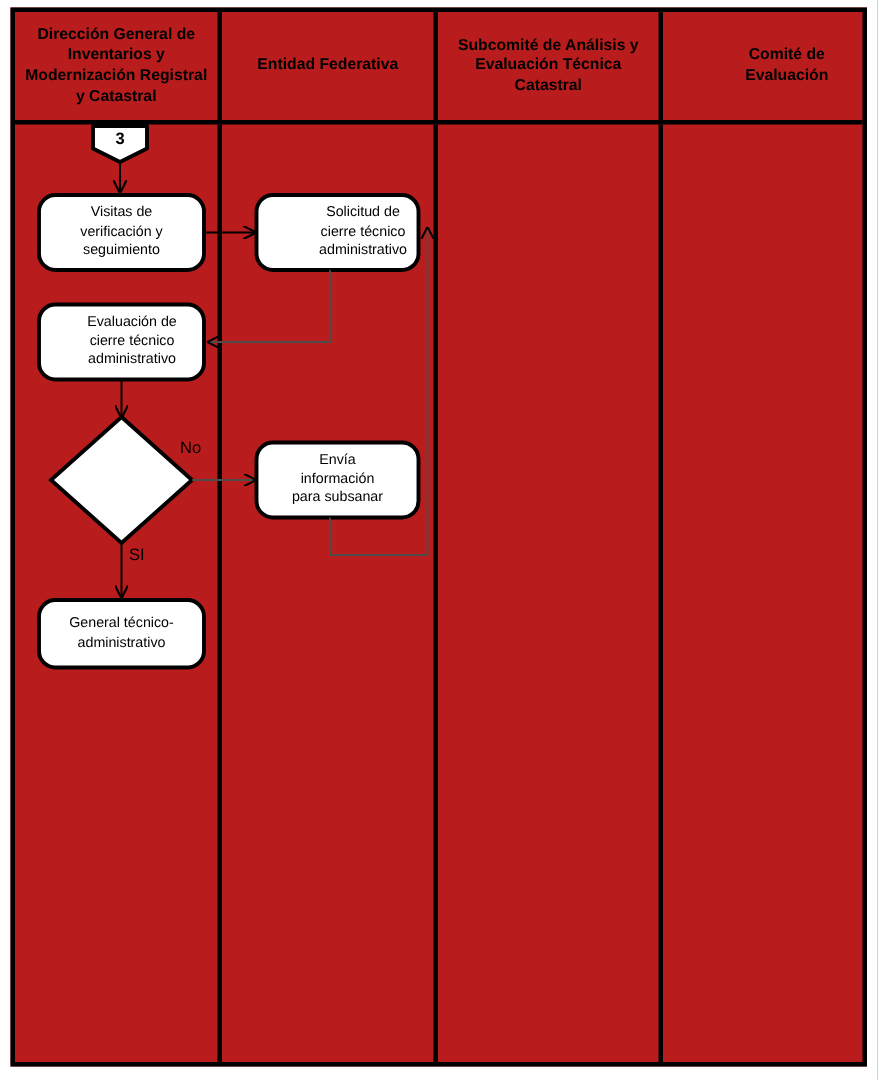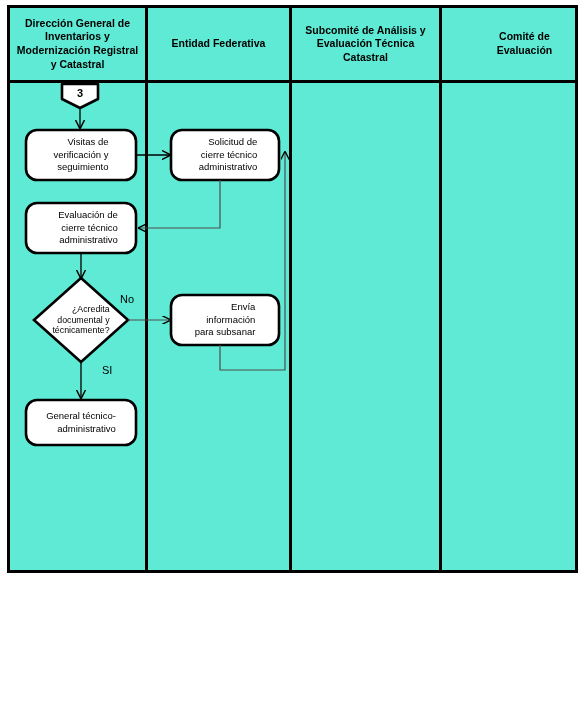--- a/index.html
+++ b/index.html
@@ -22,26 +22,26 @@
     width: 585px;
     height: 720px;
   }
 
   
   .lane-table {
     position: absolute;
     left: 7px;
     top: 5px;
     width: 571px;
-    height: 568px;
+    height: 706px;
     border: 3px solid #000000;
     box-sizing: border-box;
     display: flex;
     flex-direction: column;
-    background: #5eead4;
+    background: #b91c1c;
   }
   .header-row {
     display: flex;
     flex: 0 0 72px;
     border-bottom: 3px solid #000000;
   }
   .body-row {
     display: flex;
     flex: 1 1 auto;
   }
@@ -79,21 +79,21 @@
     height: 720px;
     pointer-events: none;
   }
 
   
   .node-label {
     position: absolute;
     display: flex;
     align-items: center;
     justify-content: center;
-    text-align: right;
+    text-align: center;
     font-size: 9.5px;
     line-height: 1.30;
     color: #000000;
     white-space: pre-line;
   }
   .node-label.small {
     font-size: 8.8px;
     line-height: 1.22;
   }
   .connector-label {
@@ -166,36 +166,33 @@
 
     <rect x="26" y="400" width="110" height="45" rx="11" ry="11" fill="#ffffff" stroke="#000000" stroke-width="2.6"></rect>
   </svg>
 
   <div class="connector-label" style="left:62px; top:84px; width:36px; height:18px;">3</div>
 
   <div class="node-label" style="left:26px; top:130px; width:110px; height:50px;">Visitas de
 verificación y
 seguimiento</div>
 
-  <div class="node-label" style="left:170px; top:130px; width:116px; height:50px;">Solicitud de
+  <div class="node-label" style="left:184px; top:130px; width:116px; height:50px;">Solicitud de
 cierre técnico
 administrativo</div>
 
   <div class="node-label" style="left:26px; top:203px; width:124px; height:50px;">Evaluación de
 cierre técnico
 administrativo</div>
 
-  <div class="node-label small" style="left:34px; top:294px; width:94px; height:52px;">¿Acredita
-documental y
-técnicamente?</div>
 
   <div class="node-label" style="left:171px; top:295px; width:108px; height:50px;">Envía
 información
 para subsanar</div>
 
   <div class="node-label" style="left:26px; top:400px; width:110px; height:45px;">General técnico-
 administrativo</div>
 
   <div class="branch-label" style="left:120px; top:293px;">No</div>
 
-  <div class="branch-label" style="left:102px; top:364px;">SI</div>
+  <div class="branch-label" style="left:86px; top:364px;">SI</div>
 
 </div>
 
 </body></html>

